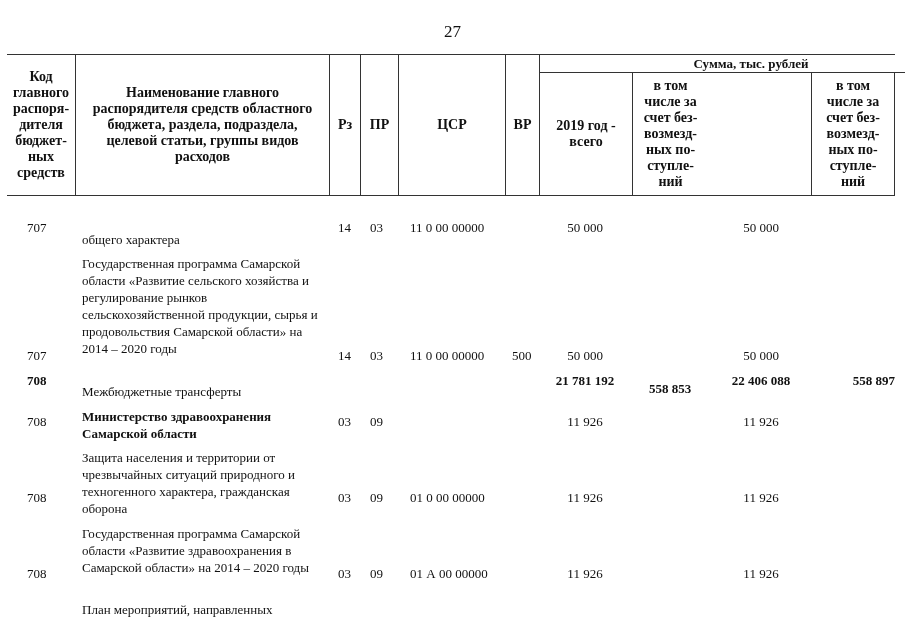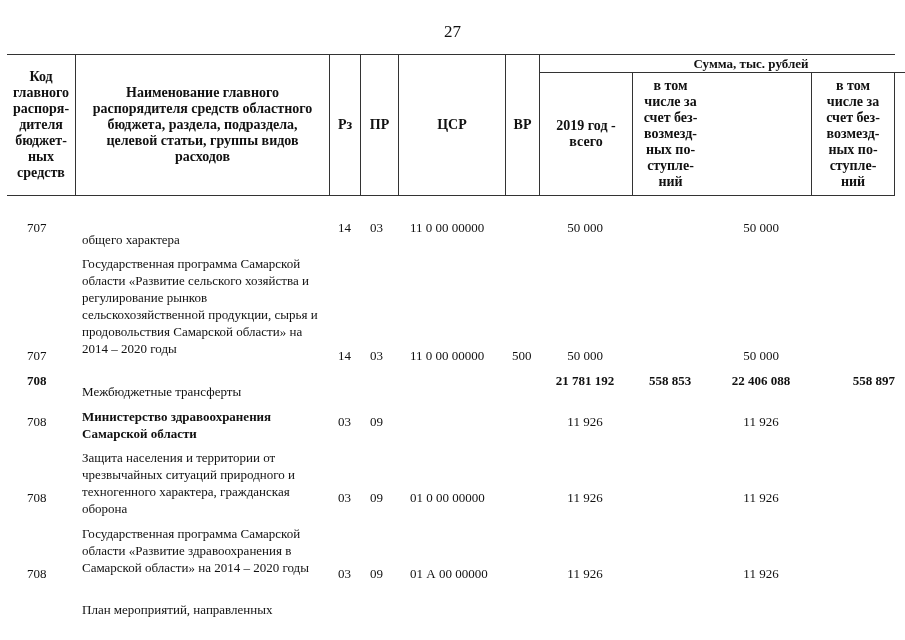--- a/index.html
+++ b/index.html
@@ -29,21 +29,21 @@
   .sub { top: 18px; }
   .row { position: absolute; left: 0; width: 905px; font-size: 13px; line-height: 17px; }
   .c { position: absolute; top: 0; }
   .c-code { left: 27px; }
   .c-name { left: 82px; width: 245px; margin-top: 36px; }
   .c-rz { left: 338px; }
   .c-pr { left: 370px; }
   .c-csr { left: 410px; }
   .c-vr { left: 512px; }
   .c-y19 { left: 540px; width: 90px; text-align: center; }
-  .c-y19f { left: 633px; width: 74px; text-align: center; }
+  .c-y19f { left: 633px; width: 74px; text-align: center; margin-top: 8px; }
   .c-y20 { left: 712px; width: 98px; text-align: center; }
   .c-y20f { left: 813px; width: 82px; text-align: right; }
   .bold { font-weight: bold; }
 </style>
 </head>
 <body>
 
 <div class="page-number">27</div>
 
 <div class="hdr">

